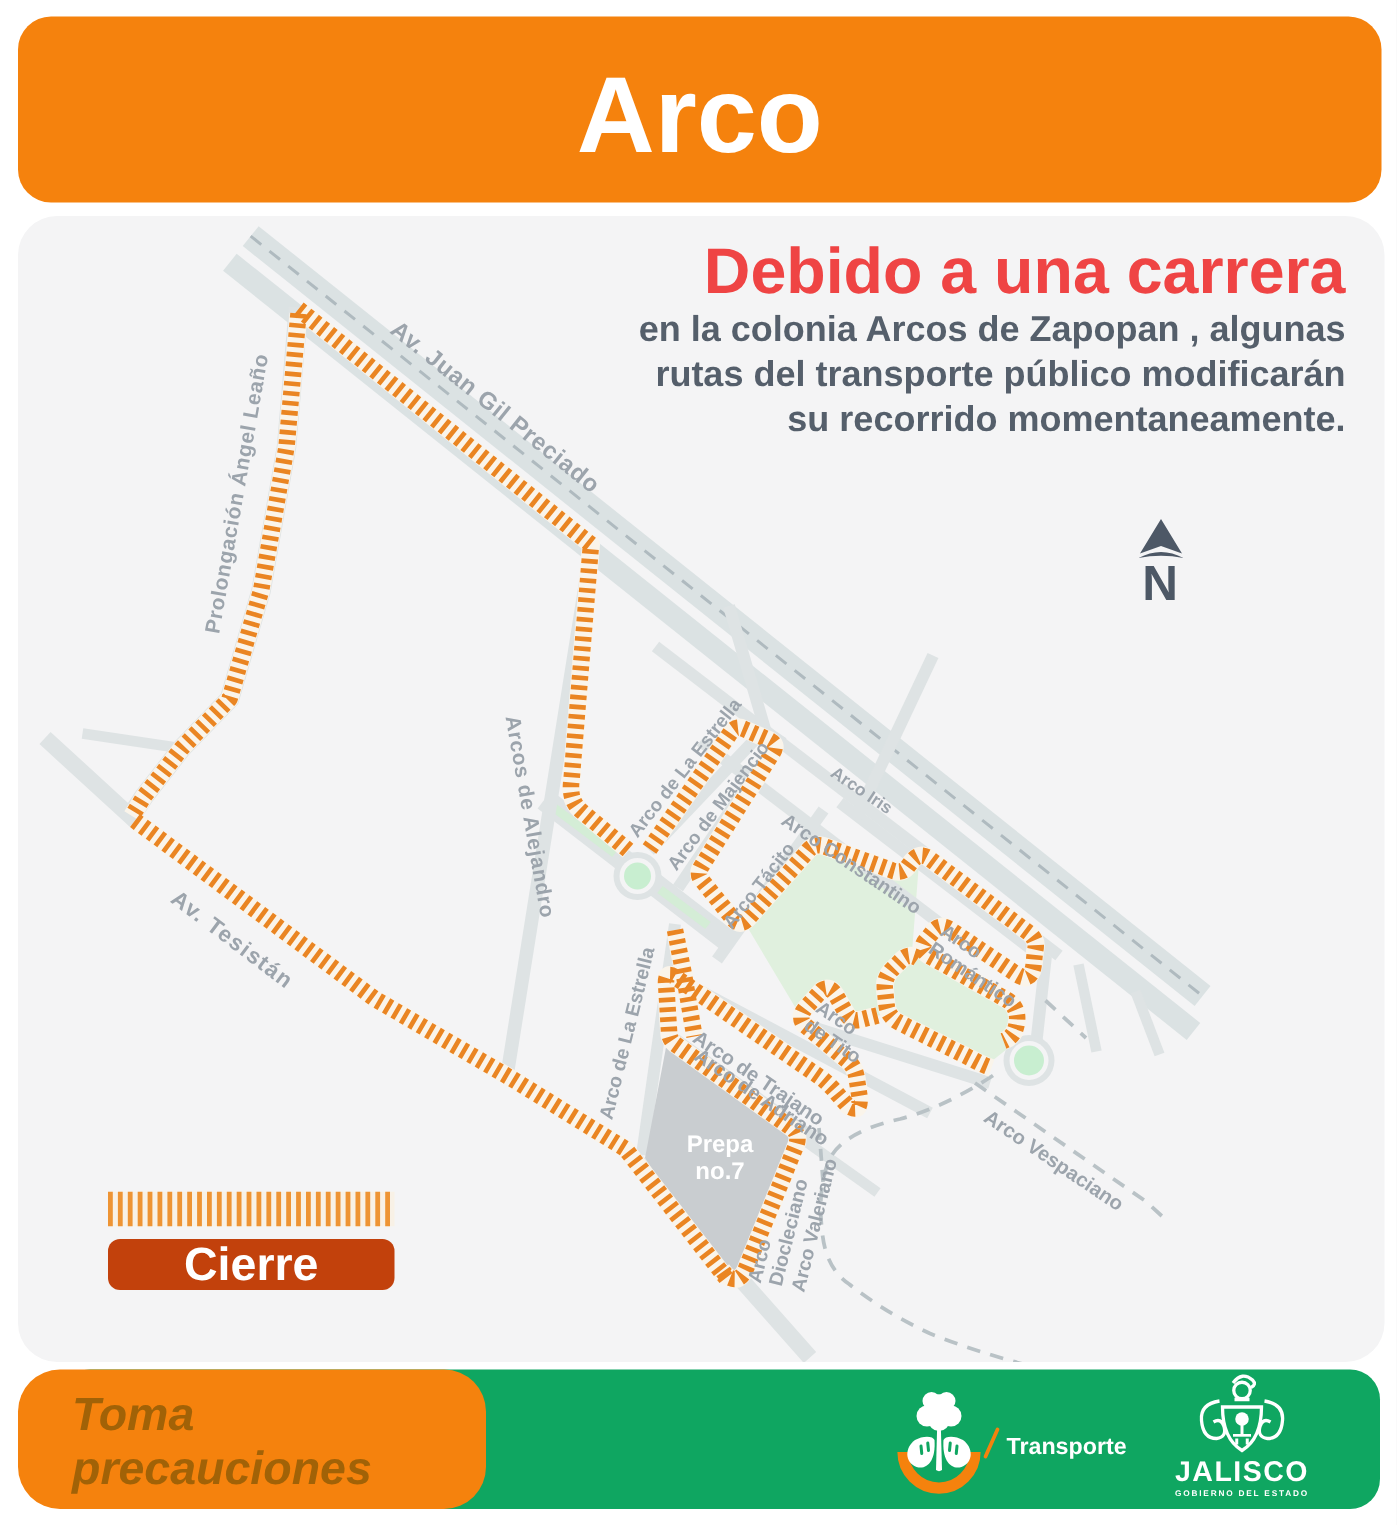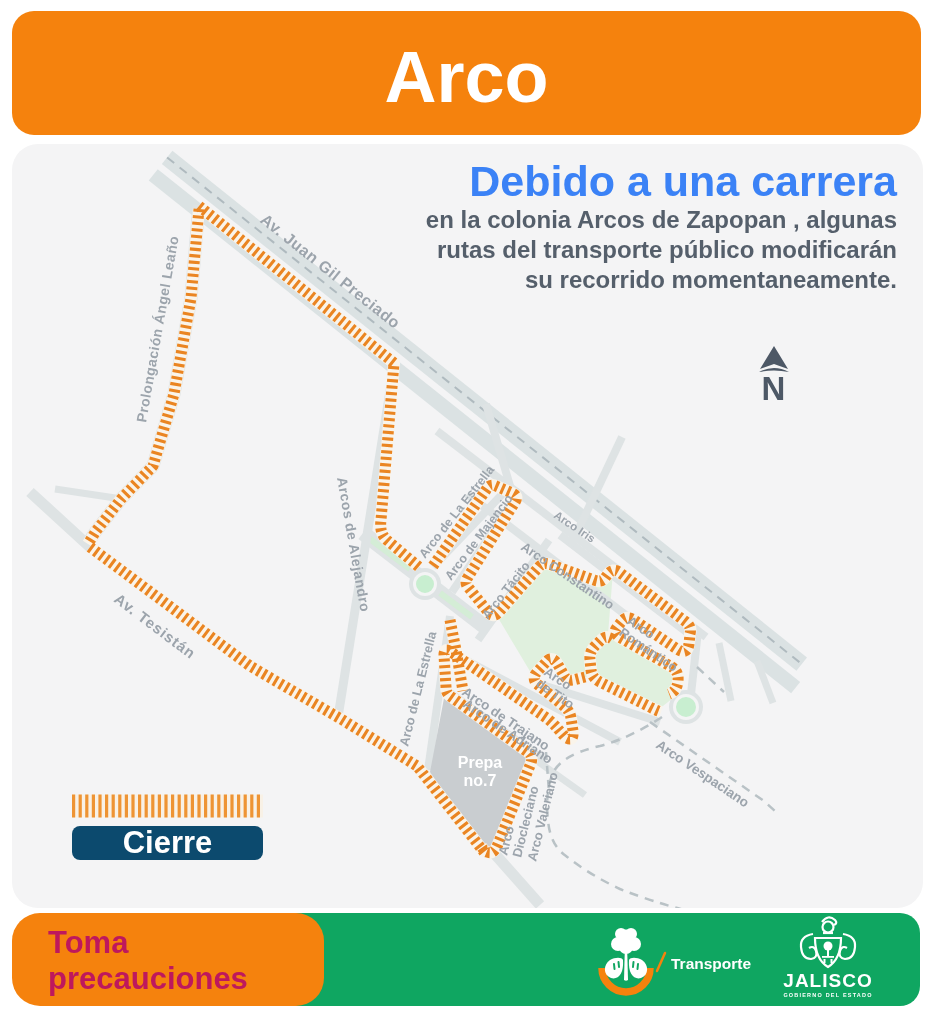--- a/index.html
+++ b/index.html
@@ -149,35 +149,35 @@
     <text transform="translate(655,747) rotate(34)" fill="#9CA4AC" font-size="13.5" font-weight="bold">Arco Vespaciano</text>
 
     <g fill="#4D5866">
       <path d="M774,346 L760,369 L774,364 L788,369 Z"></path>
       <path d="M759,372 Q774,364 789,372 Q774,369 759,372 Z"></path>
       <text x="773.5" y="400" text-anchor="middle" font-size="33" font-weight="bold">N</text>
     </g>
   </svg>
 </div>
 
-<div class="abs" style="left:300px;top:158px;width:597px;text-align:right;color:#3b82f6;font-weight:bold;font-size:43px;line-height:1.1;">Debido a una carrera</div>
+<div class="abs" style="left:300px;top:158px;width:597px;text-align:right;color:#ef4444;font-weight:bold;font-size:43px;line-height:1.1;">Debido a una carrera</div>
 
 <div class="abs" style="left:300px;top:205px;width:597px;text-align:right;color:#555F6B;font-weight:bold;font-size:24px;line-height:1.245;">en la colonia Arcos de Zapopan , algunas<br>rutas del transporte público modificarán<br>su recorrido momentaneamente.</div>
 
 <svg class="abs" style="left:60px;top:790px;" width="220" height="32" viewBox="0 0 220 32">
   <path d="M12,16 L203,16" stroke="#F8F1E6" stroke-width="23" fill="none"></path>
   <path d="M12,16 L203,16" stroke="#EE9434" stroke-width="23" stroke-dasharray="3.2 3.4" fill="none"></path>
 </svg>
 
-<div class="abs" style="left:72px;top:826px;width:191px;height:34px;background:#0c4a6e;border-radius:8px;text-align:center;color:#fff;font-weight:bold;font-size:31px;line-height:34px;">Cierre</div>
+<div class="abs" style="left:72px;top:826px;width:191px;height:34px;background:#c2410c;border-radius:8px;text-align:center;color:#fff;font-weight:bold;font-size:31px;line-height:34px;">Cierre</div>
 
 <div class="abs" style="left:40px;top:913px;width:880px;height:93px;background:#0FA661;border-radius:20px;"></div>
 
 <div class="abs" style="left:12px;top:913px;width:312px;height:93px;background:#F5820D;border-radius:28px;"></div>
-<div class="abs" style="left:48px;top:925px;width:280px;color:#be185d;font-weight:bold;font-size:31px;line-height:1.15;">Toma<br>precauciones</div>
+<div class="abs" style="left:48px;top:925px;width:280px;color:#a16207;font-weight:bold;font-size:31px;line-height:1.15;font-style:italic;">Toma<br>precauciones</div>
 
 <svg class="abs" style="left:580px;top:920px;" width="200" height="86" viewBox="0 0 200 86">
 
   <path d="M22,48 A24 24 0 0 0 70,48" stroke="#F5820D" stroke-width="7.5" fill="none"></path>
 
   <g fill="#ffffff">
     <circle cx="46" cy="18" r="8.5"></circle>
     <circle cx="38" cy="24" r="7"></circle>
     <circle cx="54" cy="24" r="7"></circle>
     <circle cx="41" cy="14" r="6"></circle>

